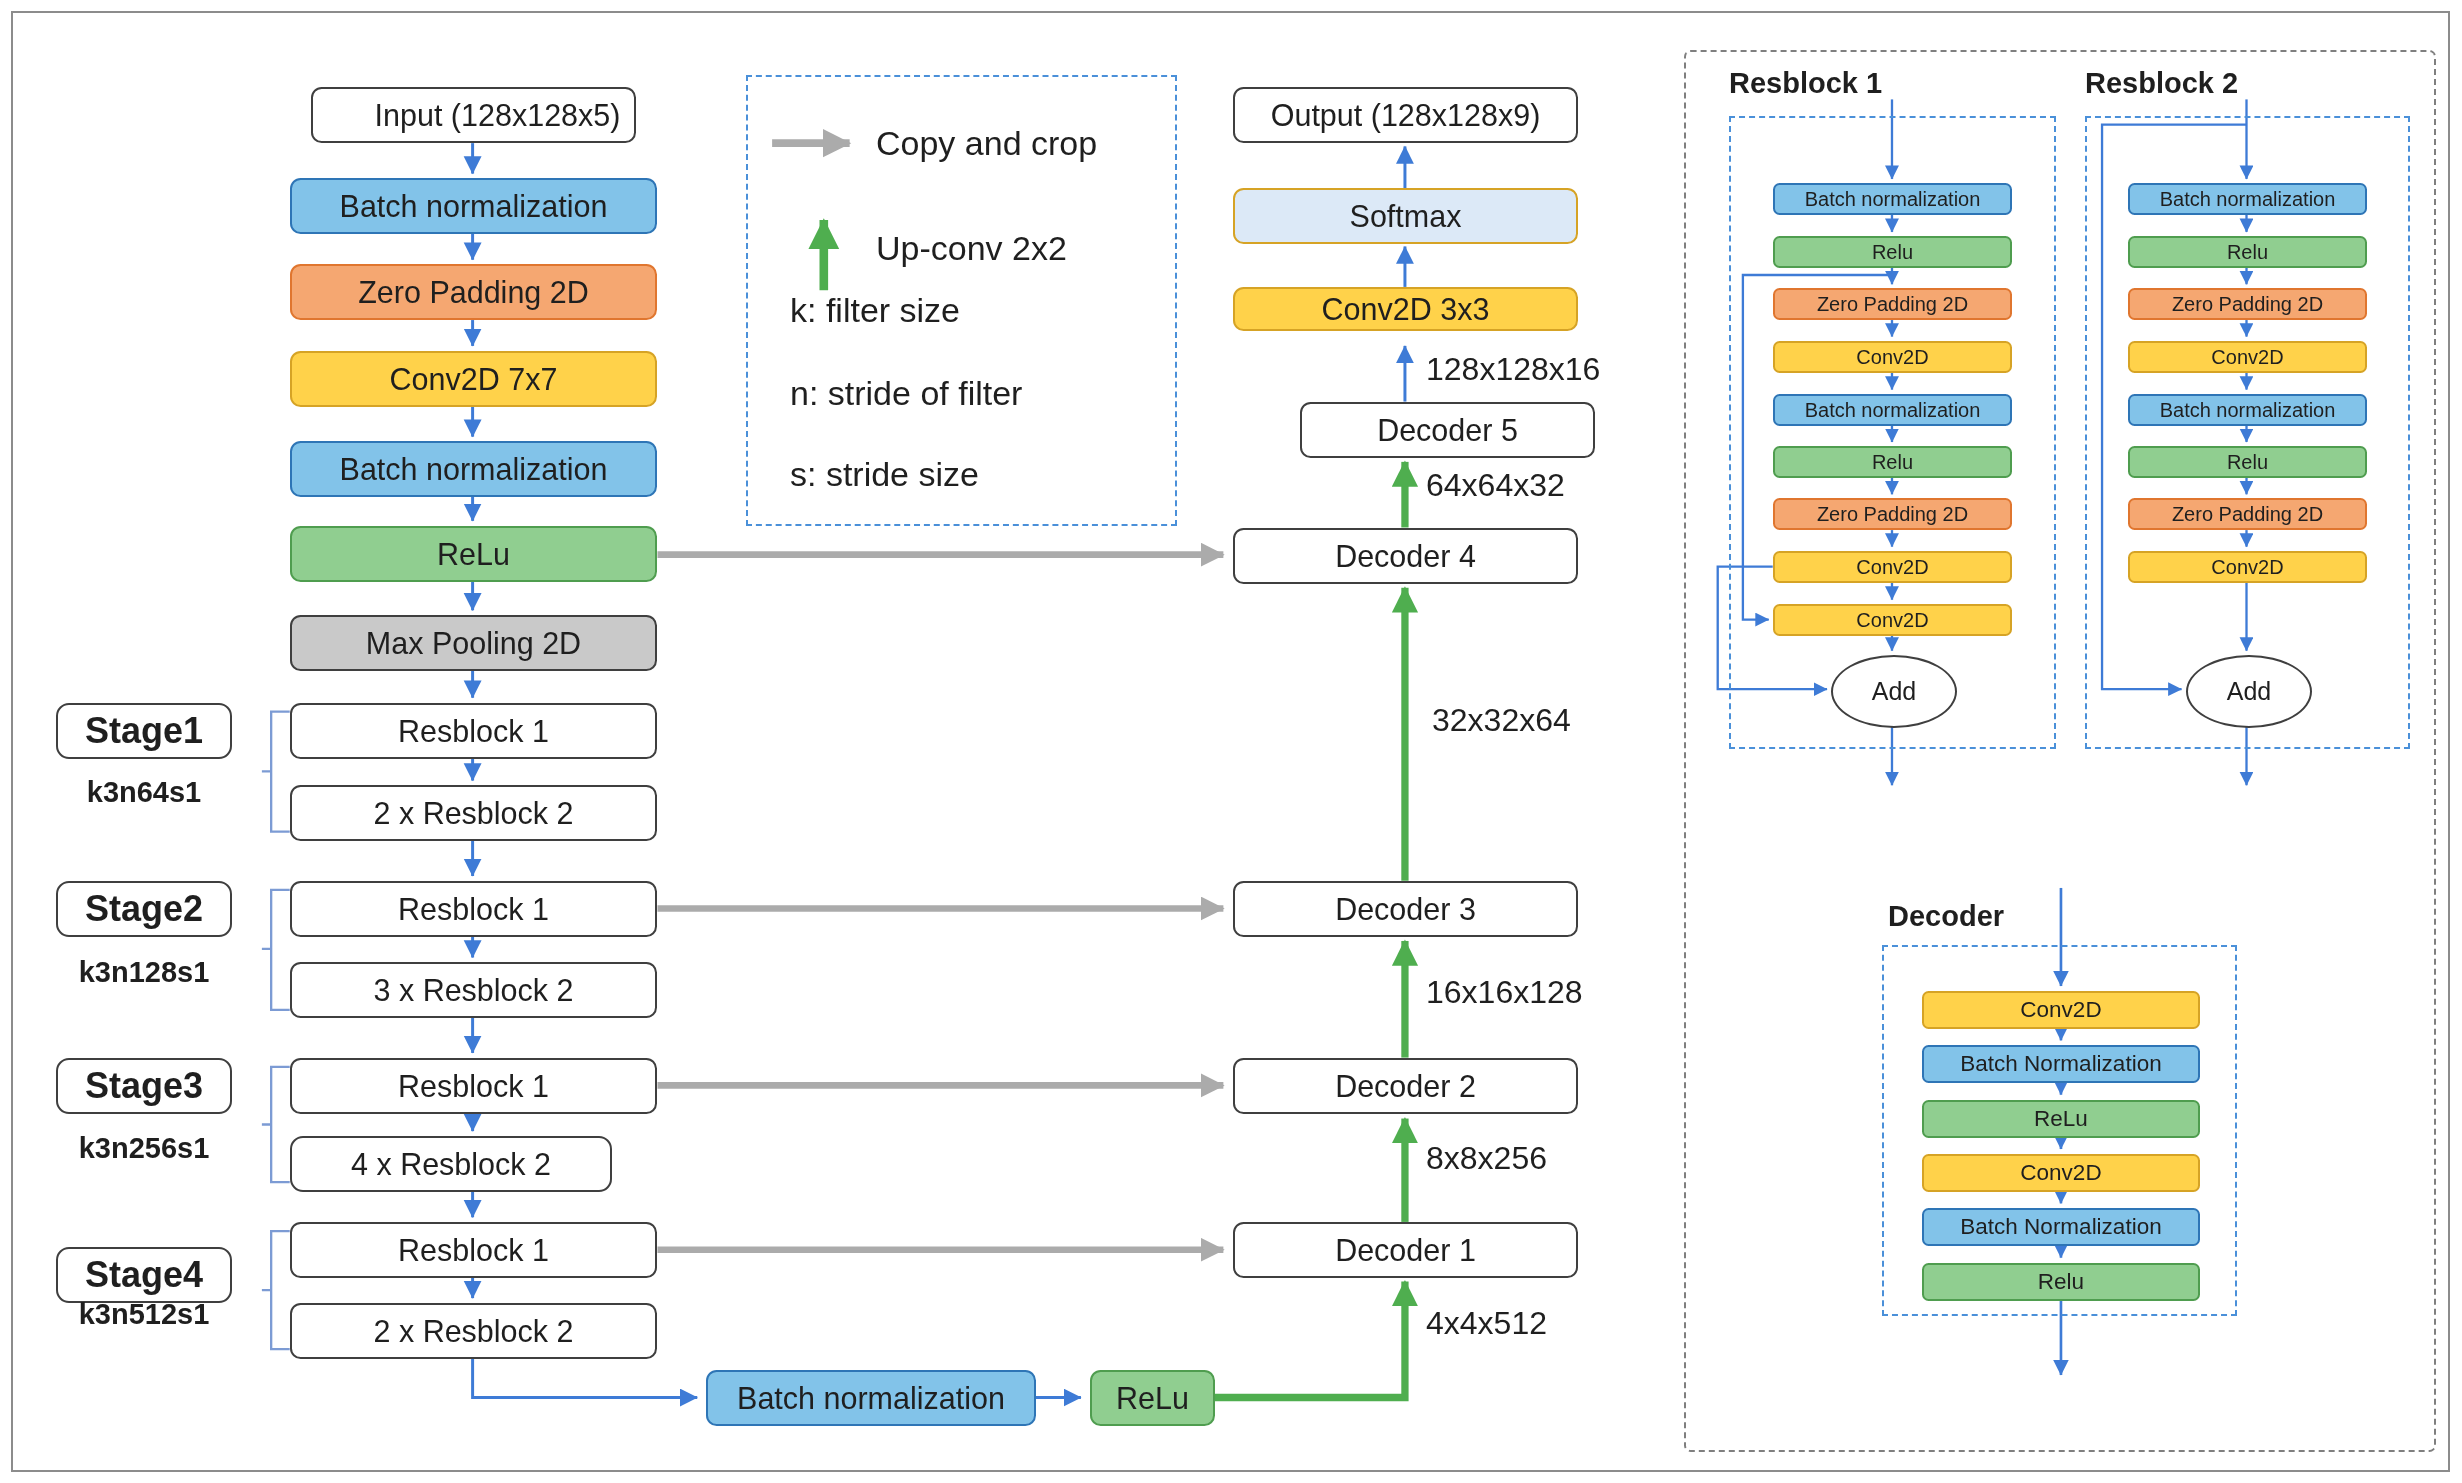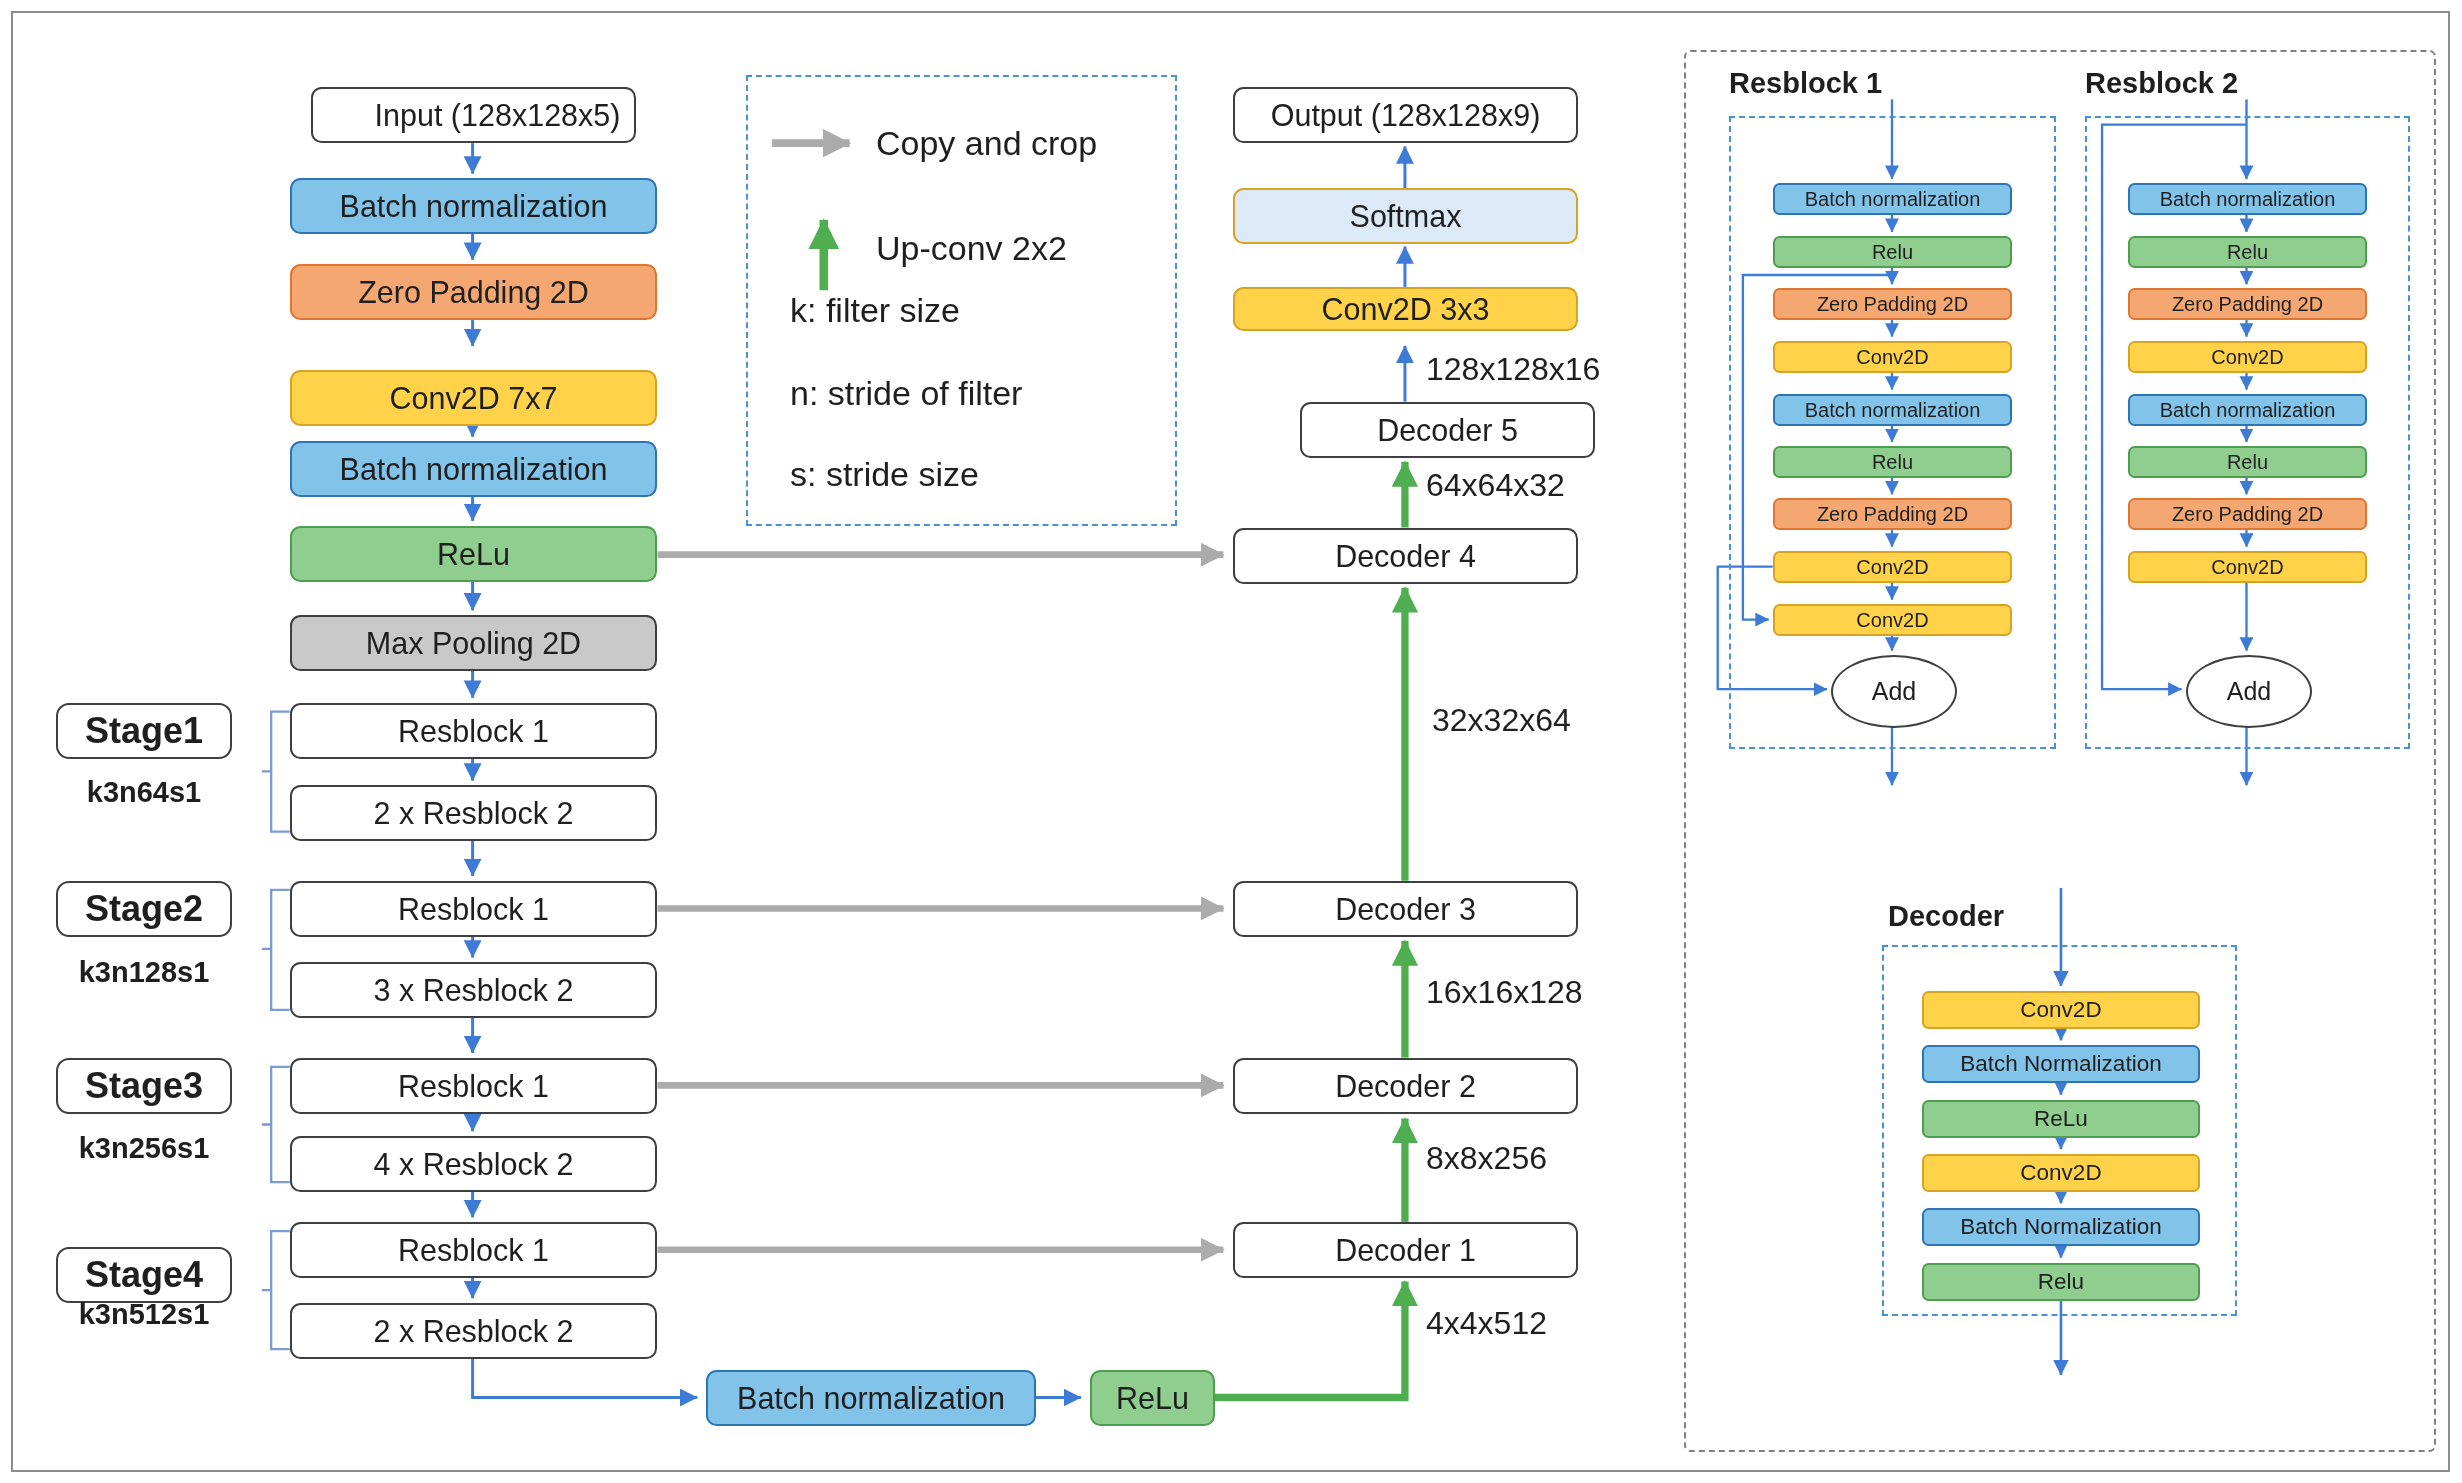--- a/index.html
+++ b/index.html
@@ -132,30 +132,30 @@
     <path d="M3110 1717 V1734" marker-end="url(#mB)"></path>
       <path d="M3110 1799 V1816" marker-end="url(#mB)"></path>
     <path d="M3110 1881 V1898" marker-end="url(#mB)"></path>
     <path d="M3110 1963 V2075" marker-end="url(#mB)"></path>
   </g>
 </svg>
 
 <div class="box b-white" style="left:311px;top:87px;width:325px;height:56px;font-size:30.5px;padding-left:48px;">Input (128x128x5)</div>
 <div class="box b-blue" style="left:290px;top:178px;width:367px;height:56px;font-size:30.5px;">Batch normalization</div>
 <div class="box b-orange" style="left:290px;top:264px;width:367px;height:56px;font-size:30.5px;">Zero Padding 2D</div>
-<div class="box b-yellow" style="left:290px;top:351px;width:367px;height:56px;font-size:30.5px;margin-top:19px;">Conv2D 7x7</div>
+<div class="box b-yellow" style="left:290px;top:351px;width:367px;height:56px;font-size:30.5px;">Conv2D 7x7</div>
 <div class="box b-blue" style="left:290px;top:441px;width:367px;height:56px;font-size:30.5px;">Batch normalization</div>
 <div class="box b-green" style="left:290px;top:526px;width:367px;height:56px;font-size:30.5px;">ReLu</div>
 <div class="box b-gray" style="left:290px;top:615px;width:367px;height:56px;font-size:30.5px;">Max Pooling 2D</div>
 <div class="box b-white" style="left:290px;top:703px;width:367px;height:56px;font-size:30.5px;">Resblock 1</div>
 <div class="box b-white" style="left:290px;top:785px;width:367px;height:56px;font-size:30.5px;">2 x Resblock 2</div>
 <div class="box b-white" style="left:290px;top:881px;width:367px;height:56px;font-size:30.5px;">Resblock 1</div>
 <div class="box b-white" style="left:290px;top:962px;width:367px;height:56px;font-size:30.5px;">3 x Resblock 2</div>
 <div class="box b-white" style="left:290px;top:1058px;width:367px;height:56px;font-size:30.5px;">Resblock 1</div>
-<div class="box b-white" style="left:290px;top:1136px;width:367px;height:56px;font-size:30.5px;">4 x Resblock 2</div>
+<div class="box b-white" style="left:290px;top:1136px;width:322px;height:56px;font-size:30.5px;border-radius:13px;">4 x Resblock 2</div>
 <div class="box b-white" style="left:290px;top:1222px;width:367px;height:56px;font-size:30.5px;">Resblock 1</div>
 <div class="box b-white" style="left:290px;top:1303px;width:367px;height:56px;font-size:30.5px;">2 x Resblock 2</div>
 
 <div class="box stage" style="left:56px;top:703px;width:176px;height:56px;font-size:36px;">Stage1</div>
 <div class="lbl" style="left:56px;top:774px;width:176px;height:37px;justify-content:center;font-size:29px;font-weight:bold;">k3n64s1</div>
 <div class="box stage" style="left:56px;top:881px;width:176px;height:56px;font-size:36px;">Stage2</div>
 <div class="lbl" style="left:56px;top:954px;width:176px;height:37px;justify-content:center;font-size:29px;font-weight:bold;">k3n128s1</div>
 <div class="box stage" style="left:56px;top:1058px;width:176px;height:56px;font-size:36px;">Stage3</div>
 <div class="lbl" style="left:56px;top:1130px;width:176px;height:37px;justify-content:center;font-size:29px;font-weight:bold;">k3n256s1</div>
 <div class="box stage" style="left:56px;top:1222px;width:176px;height:56px;font-size:36px;margin-top:25px;">Stage4</div>

